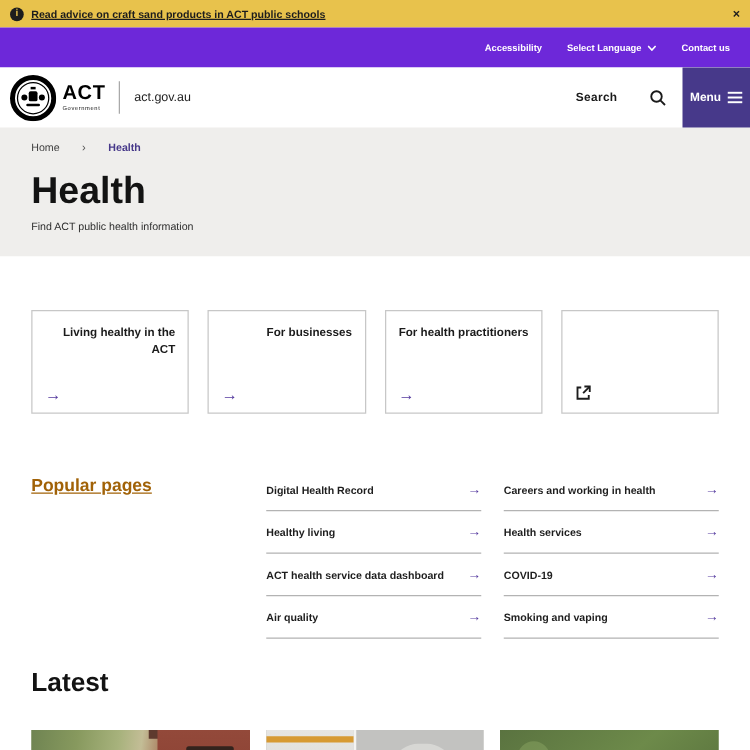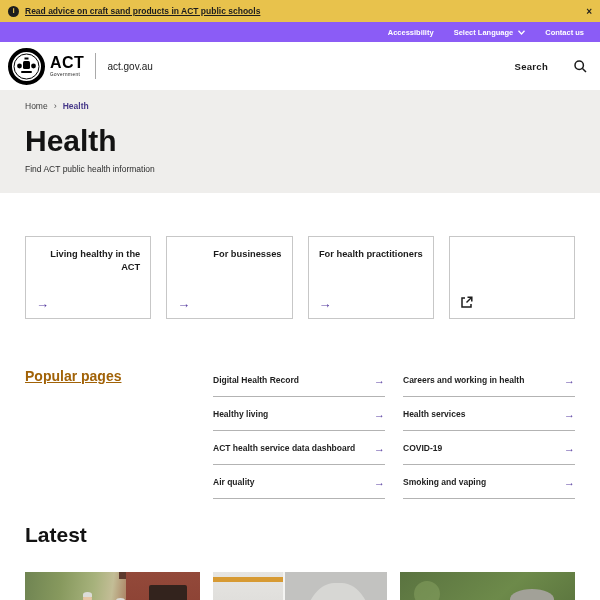--- a/index.html
+++ b/index.html
@@ -8,40 +8,40 @@
   .page { width:600px; height:600px; overflow:hidden; position:relative; background:#fff; }
 
   
   .alert-bar { height:22px; background:#e8c24c; display:flex; align-items:center; padding:0 8px; gap:6px; }
   .info-icon { width:11px; height:11px; border-radius:50%; background:#1d1d1d; color:#e8c24c;
     font-size:8px; font-weight:bold; display:flex; align-items:center; justify-content:center; line-height:1; flex:0 0 auto; }
   .alert-link { font-size:8.5px; color:#1d1d1d; text-decoration:underline; cursor:pointer; font-weight:bold; }
   .alert-close { margin-left:auto; font-size:10px; color:#1d1d1d; cursor:pointer; font-weight:bold; }
 
   
-  .utility-bar { height:20px; background:#8b5cf6; display:flex; align-items:center; justify-content:flex-end; padding-right:6px; }
+  .utility-bar { height:32px; background:#6d28d9; display:flex; align-items:center; justify-content:flex-end; padding-right:6px; }
   .utility-item { color:#fff; font-size:7.5px; font-weight:bold; padding:0 10px; cursor:pointer; display:flex; align-items:center; gap:5px; }
 
   
   .site-header { height:48px; background:#fff; display:flex; align-items:center; }
   .logo-wrap { display:flex; align-items:center; padding-left:8px; cursor:pointer; }
   .logo-text { margin-left:5px; }
   .logo-acronym { font-size:16px; font-weight:bold; letter-spacing:.5px; color:#000; line-height:1; }
   .logo-subtext { font-size:4.6px; letter-spacing:.5px; color:#111; margin-top:1px; }
   .header-divider { width:1px; height:26px; background:#a9a9a9; margin:0 11px; }
   .site-name { font-size:10px; color:#222; }
   .header-right { margin-left:auto; display:flex; align-items:center; height:100%; }
   .search-wrap { display:flex; align-items:center; gap:26px; margin-right:13px; cursor:pointer; }
   .search-label { font-size:9.5px; color:#1a1a1a; letter-spacing:.3px; font-weight:bold; }
   .menu-button { width:54px; height:100%; background:#47398a; display:flex; align-items:center; justify-content:center; gap:5px; cursor:pointer; }
   .menu-label { color:#fff; font-size:9.5px; font-weight:bold; }
 
   
   .hero { background:#efeeec; height:103px; padding:0 25px; }
-  .breadcrumb { padding-top:11px; display:flex; align-items:center; gap:6px; font-size:8.5px; }
+  .breadcrumb { padding-top:11px; display:flex; align-items:center; gap:18px; font-size:8.5px; }
   .crumb-home { color:#3d3d3d; cursor:pointer; }
   .crumb-sep { color:#555; font-size:9px; }
   .crumb-current { color:#47398a; font-weight:bold; }
   .hero-title { font-size:30px; font-weight:bold; color:#131313; margin-top:15px; line-height:1; }
   .hero-subtitle { font-size:8.5px; color:#2d2d2d; margin-top:8px; }
 
   .main { padding:0 25px; background:#fff; }
 
   
   .cards { display:grid; grid-template-columns:repeat(4,1fr); gap:15px; margin-top:43px; }
@@ -124,20 +124,28 @@
     <div class="site-name">act.gov.au</div>
 
     <div class="header-right">
       <div class="search-wrap">
         <span class="search-label">Search</span>
         <svg width="13" height="13" viewBox="0 0 13 13">
           <circle cx="5.2" cy="5.2" r="4.2" fill="none" stroke="#1a1a1a" stroke-width="1.5"></circle>
           <line x1="8.5" y1="8.5" x2="12" y2="12" stroke="#1a1a1a" stroke-width="1.5"></line>
         </svg>
       </div>
+      <div class="menu-button">
+        <span class="menu-label">Menu</span>
+        <svg width="12" height="10" viewBox="0 0 12 10">
+          <line x1="0" y1="1.2" x2="12" y2="1.2" stroke="#ffffff" stroke-width="1.6"></line>
+          <line x1="0" y1="5" x2="12" y2="5" stroke="#ffffff" stroke-width="1.6"></line>
+          <line x1="0" y1="8.8" x2="12" y2="8.8" stroke="#ffffff" stroke-width="1.6"></line>
+        </svg>
+      </div>
     </div>
   </div>
 
   <div class="hero">
     <div class="breadcrumb">
       <span class="crumb-home">Home</span>
       <span class="crumb-sep">›</span>
       <span class="crumb-current">Health</span>
     </div>
     <div class="hero-title">Health</div>

